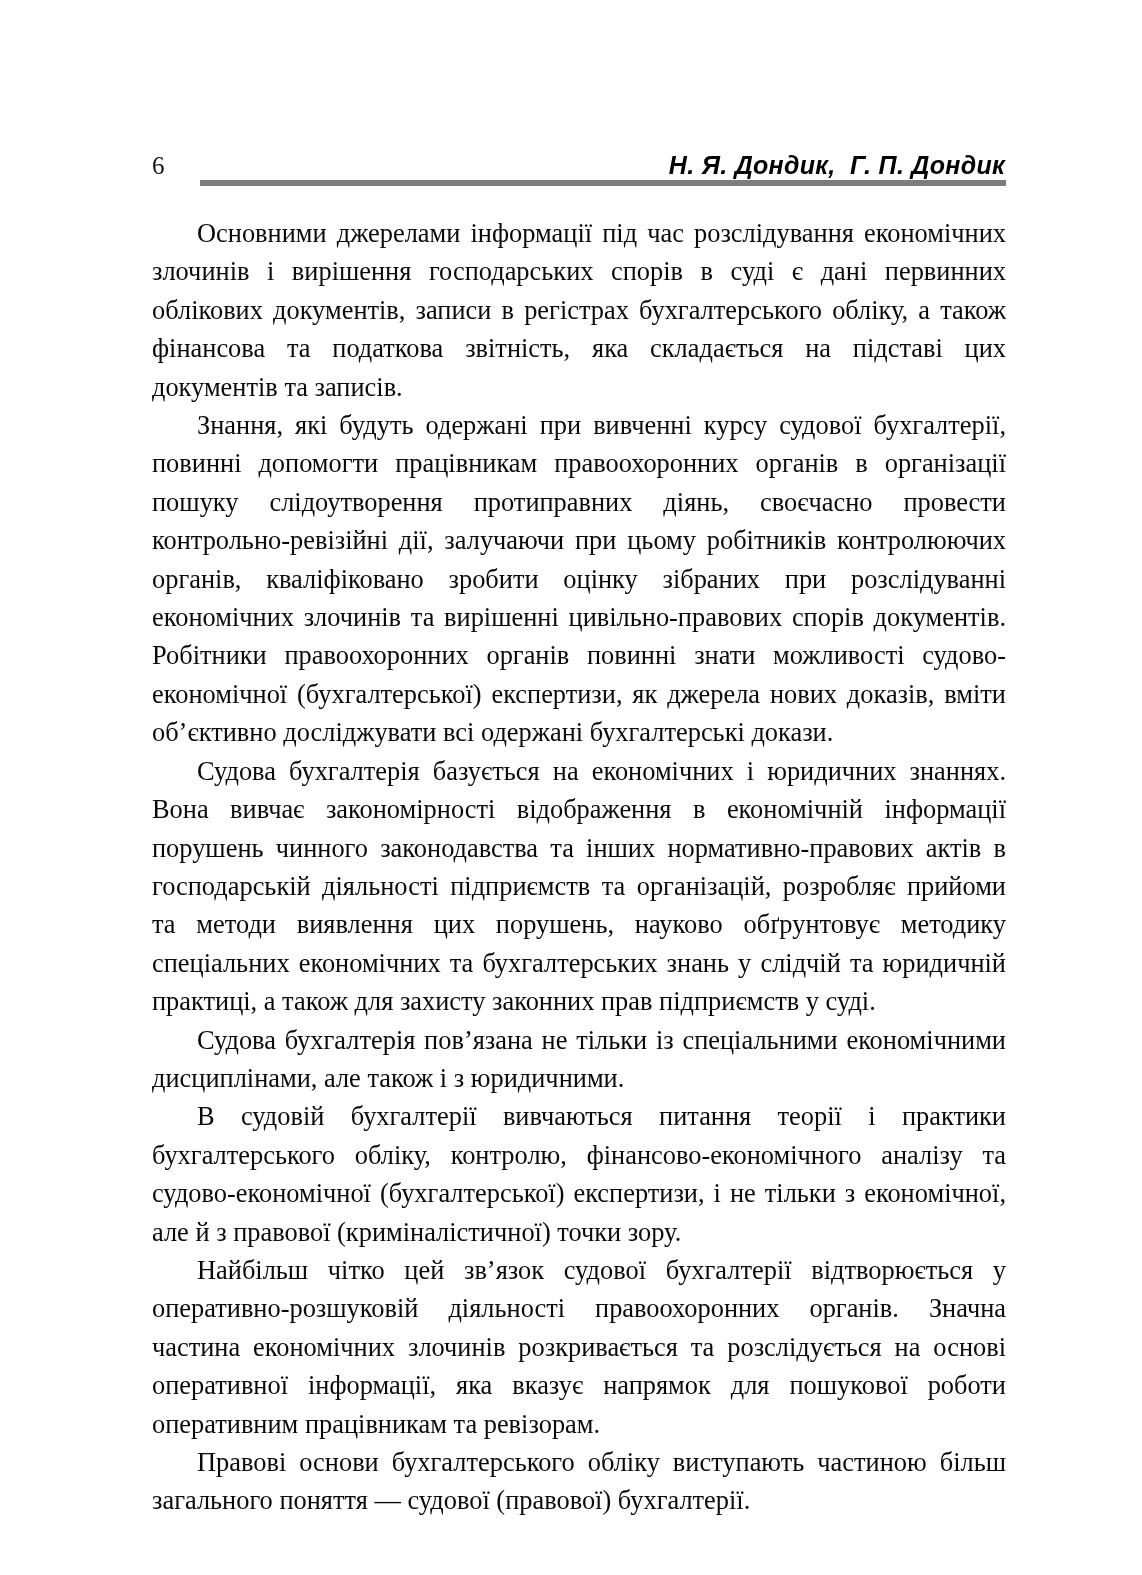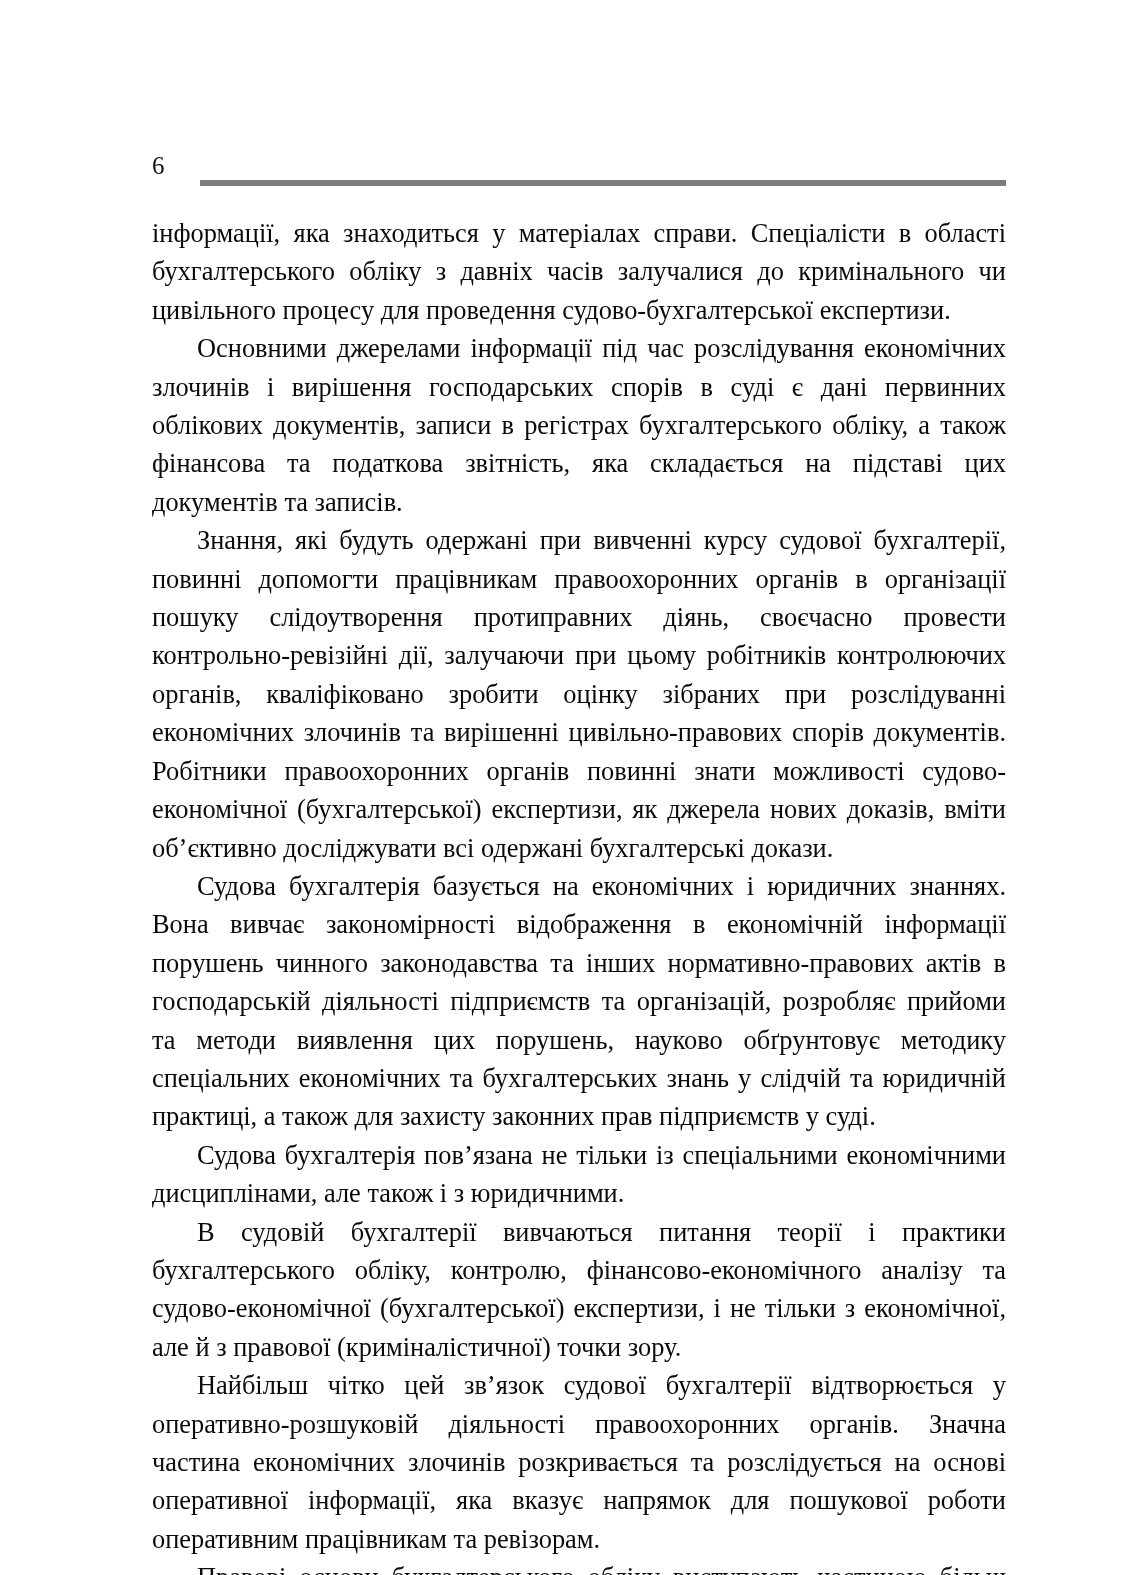--- a/index.html
+++ b/index.html
@@ -90,26 +90,26 @@
     margin-bottom: 0;
   }
 </style>
 </head>
 <body>
 
 <div class="page">
 
   <div class="page-header">
     <span class="folio">6</span>
+    <span class="running-authors">Н. Я. Дондик,  Г. П. Дондик</span>
   </div>
 
   <div class="header-rule" style="background: rgb(125, 125, 125);"></div>
 
   <div class="body-text">
-      <p class="no-indent">інформації, яка знаходиться у матеріалах справи. Спеціалісти в області бухгалтерського обліку з давніх часів залучалися до кримінального чи цивільного процесу для проведення судово-бухгалтерської експертизи.</p>
       <p class="">Основними джерелами інформації під час розслідування економічних злочинів і вирішення господарських спорів в суді є дані первинних облікових документів, записи в регістрах бухгалтерського обліку, а також фінансова та податкова звітність, яка складається на підставі цих документів та записів.</p>
       <p class="">Знання, які будуть одержані при вивченні курсу судової бухгалтерії, повинні допомогти працівникам правоохоронних органів в організації пошуку слідоутворення протиправних діянь, своєчасно провести контрольно-ревізійні дії, залучаючи при цьому робітників контролюючих органів, кваліфіковано зробити оцінку зібраних при розслідуванні економічних злочинів та вирішенні цивільно-правових спорів документів. Робітники правоохоронних органів повинні знати можливості судово-економічної (бухгалтерської) експертизи, як джерела нових доказів, вміти об’єктивно досліджувати всі одержані бухгалтерські докази.</p>
       <p class="">Судова бухгалтерія базується на економічних і юридичних знаннях. Вона вивчає закономірності відображення в економічній інформації порушень чинного законодавства та інших нормативно-правових актів в господарській діяльності підприємств та організацій, розробляє прийоми та методи виявлення цих порушень, науково обґрунтовує методику спеціальних економічних та бухгалтерських знань у слідчій та юридичній практиці, а також для захисту законних прав підприємств у суді.</p>
       <p class="">Судова бухгалтерія пов’язана не тільки із спеціальними економічними дисциплінами, але також і з юридичними.</p>
       <p class="">В судовій бухгалтерії вивчаються питання теорії і практики бухгалтерського обліку, контролю, фінансово-економічного аналізу та судово-економічної (бухгалтерської) експертизи, і не тільки з економічної, але й з правової (криміналістичної) точки зору.</p>
       <p class="">Найбільш чітко цей зв’язок судової бухгалтерії відтворюється у оперативно-розшуковій діяльності правоохоронних органів. Значна частина економічних злочинів розкривається та розслідується на основі оперативної інформації, яка вказує напрямок для пошукової роботи оперативним працівникам та ревізорам.</p>
       <p class="">Правові основи бухгалтерського обліку виступають частиною більш загального поняття — судової (правової) бухгалтерії.</p>
     </div>
 
 </div>

